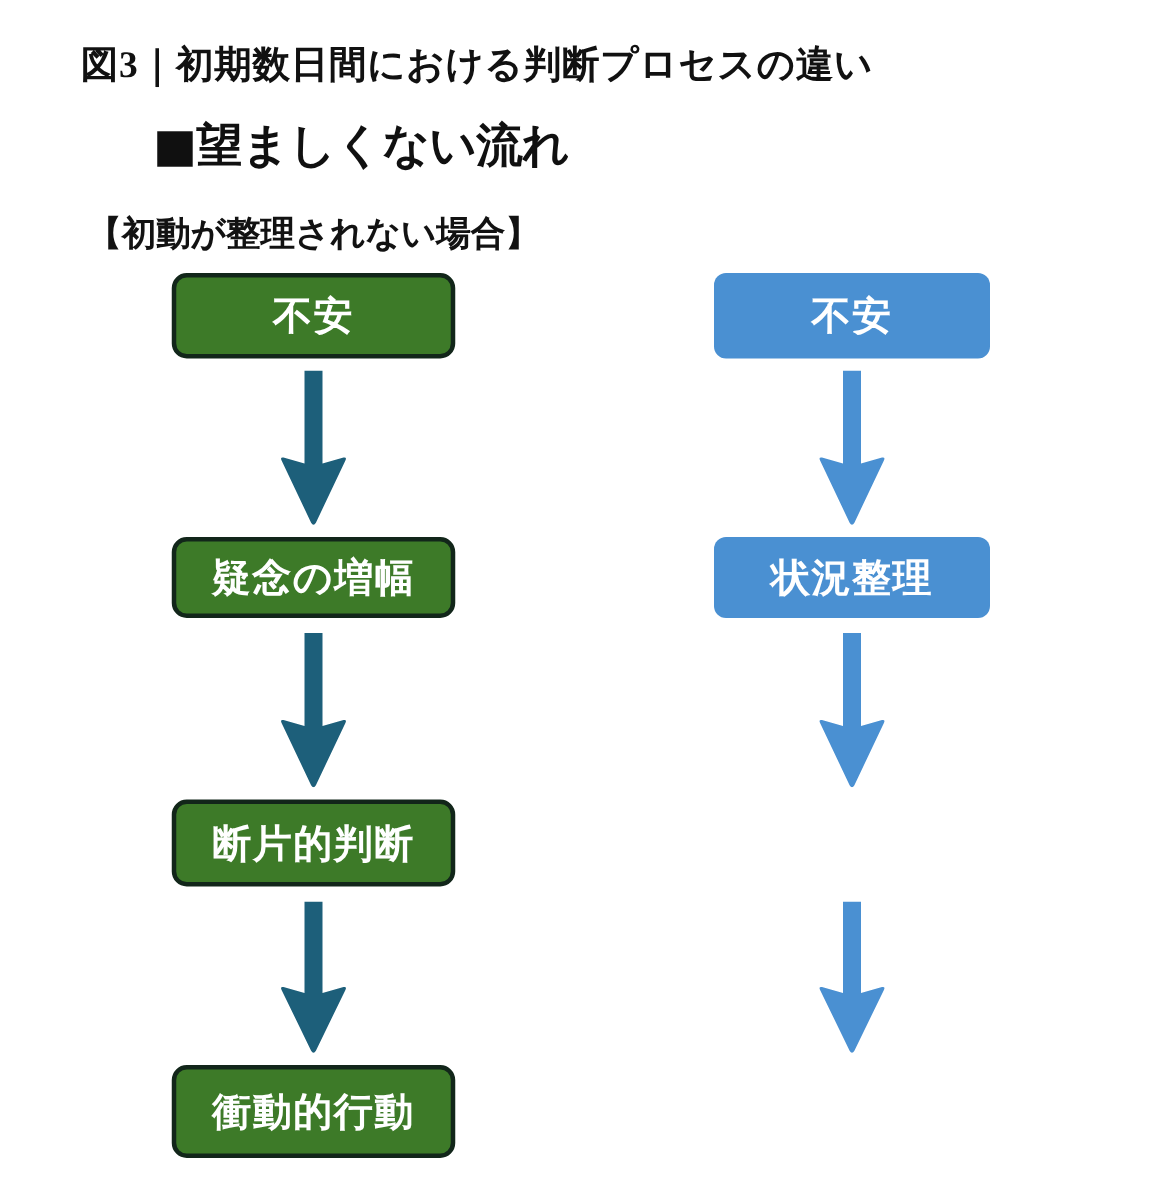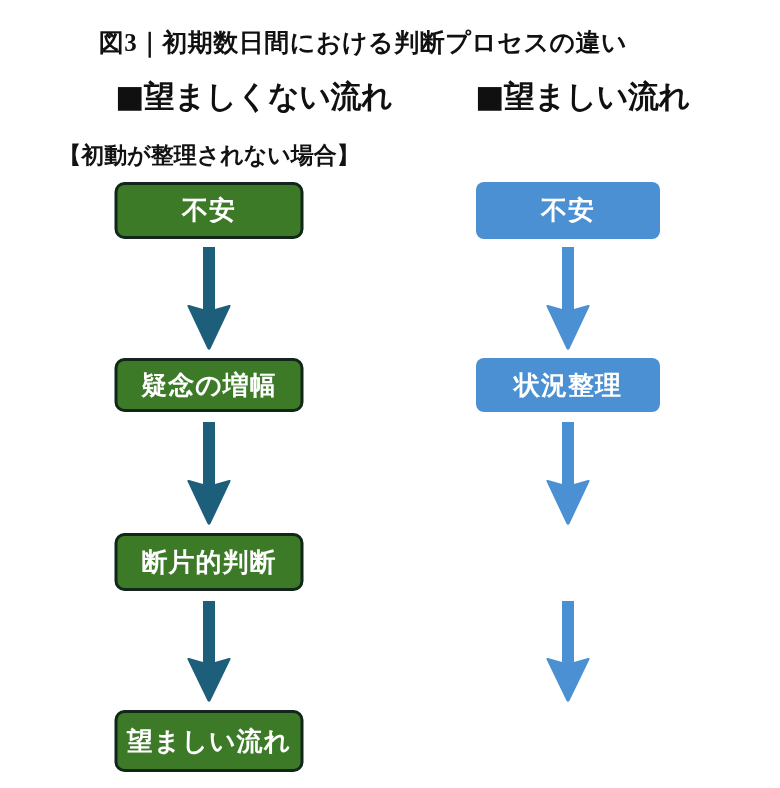--- a/index.html
+++ b/index.html
@@ -28,34 +28,32 @@
     top: 26px;
     left: 0;
     width: 636px;
     text-align: center;
     font-family: "Liberation Serif", "DejaVu Serif", serif;
     font-weight: 700;
     font-size: 25px;
     letter-spacing: 0.5px;
     color: #111111;
     white-space: nowrap;
-    margin-left: 45px;
   }
 
   
   .col-heading {
     position: absolute;
     top: 76px;
     font-family: "DejaVu Sans", "Liberation Sans", sans-serif;
     font-weight: 700;
     font-size: 31px;
     letter-spacing: -0.5px;
     color: #101010;
     white-space: nowrap;
-    margin-left: 13px;
   }
   .col-heading.left  { left: 102px; }
   .col-heading.right { left: 462px; }
 
   
   .col-caption {
     position: absolute;
     top: 140px;
     width: 360px;
     text-align: center;
@@ -156,24 +154,23 @@
     </div>
 
     <div class="node green row-3">断片的判断</div>
 
     <div class="arrow arrow-3">
       <svg viewBox="0 0 48 101" preserveAspectRatio="none" aria-hidden="true">
         <path d="M18 0 H30 V61 L44 57 Q46.5 56.6 45.2 59.1 L25.6 99.5 Q24 102 22.4 99.5 L2.8 59.1 Q1.5 56.6 4 57 L18 61 Z" fill="#1d5f7a"></path>
       </svg>
     </div>
 
-    <div class="node green row-4">望ましい流れ</div>
+    <div class="node green row-4">衝動的行動</div>
   </div>
 
-  <div class="col-heading right">■望ましい流れ</div>
 
 
   <div class="flow-col right">
 
     <div class="node blue row-1">不安</div>
 
     <div class="arrow arrow-1">
       <svg viewBox="0 0 48 103" preserveAspectRatio="none" aria-hidden="true">
         <path d="M18 0 H30 V62 L44 58 Q46.5 57.6 45.2 60.1 L25.6 101.5 Q24 104 22.4 101.5 L2.8 60.1 Q1.5 57.6 4 58 L18 62 Z" fill="#4a90d2"></path>
       </svg>

